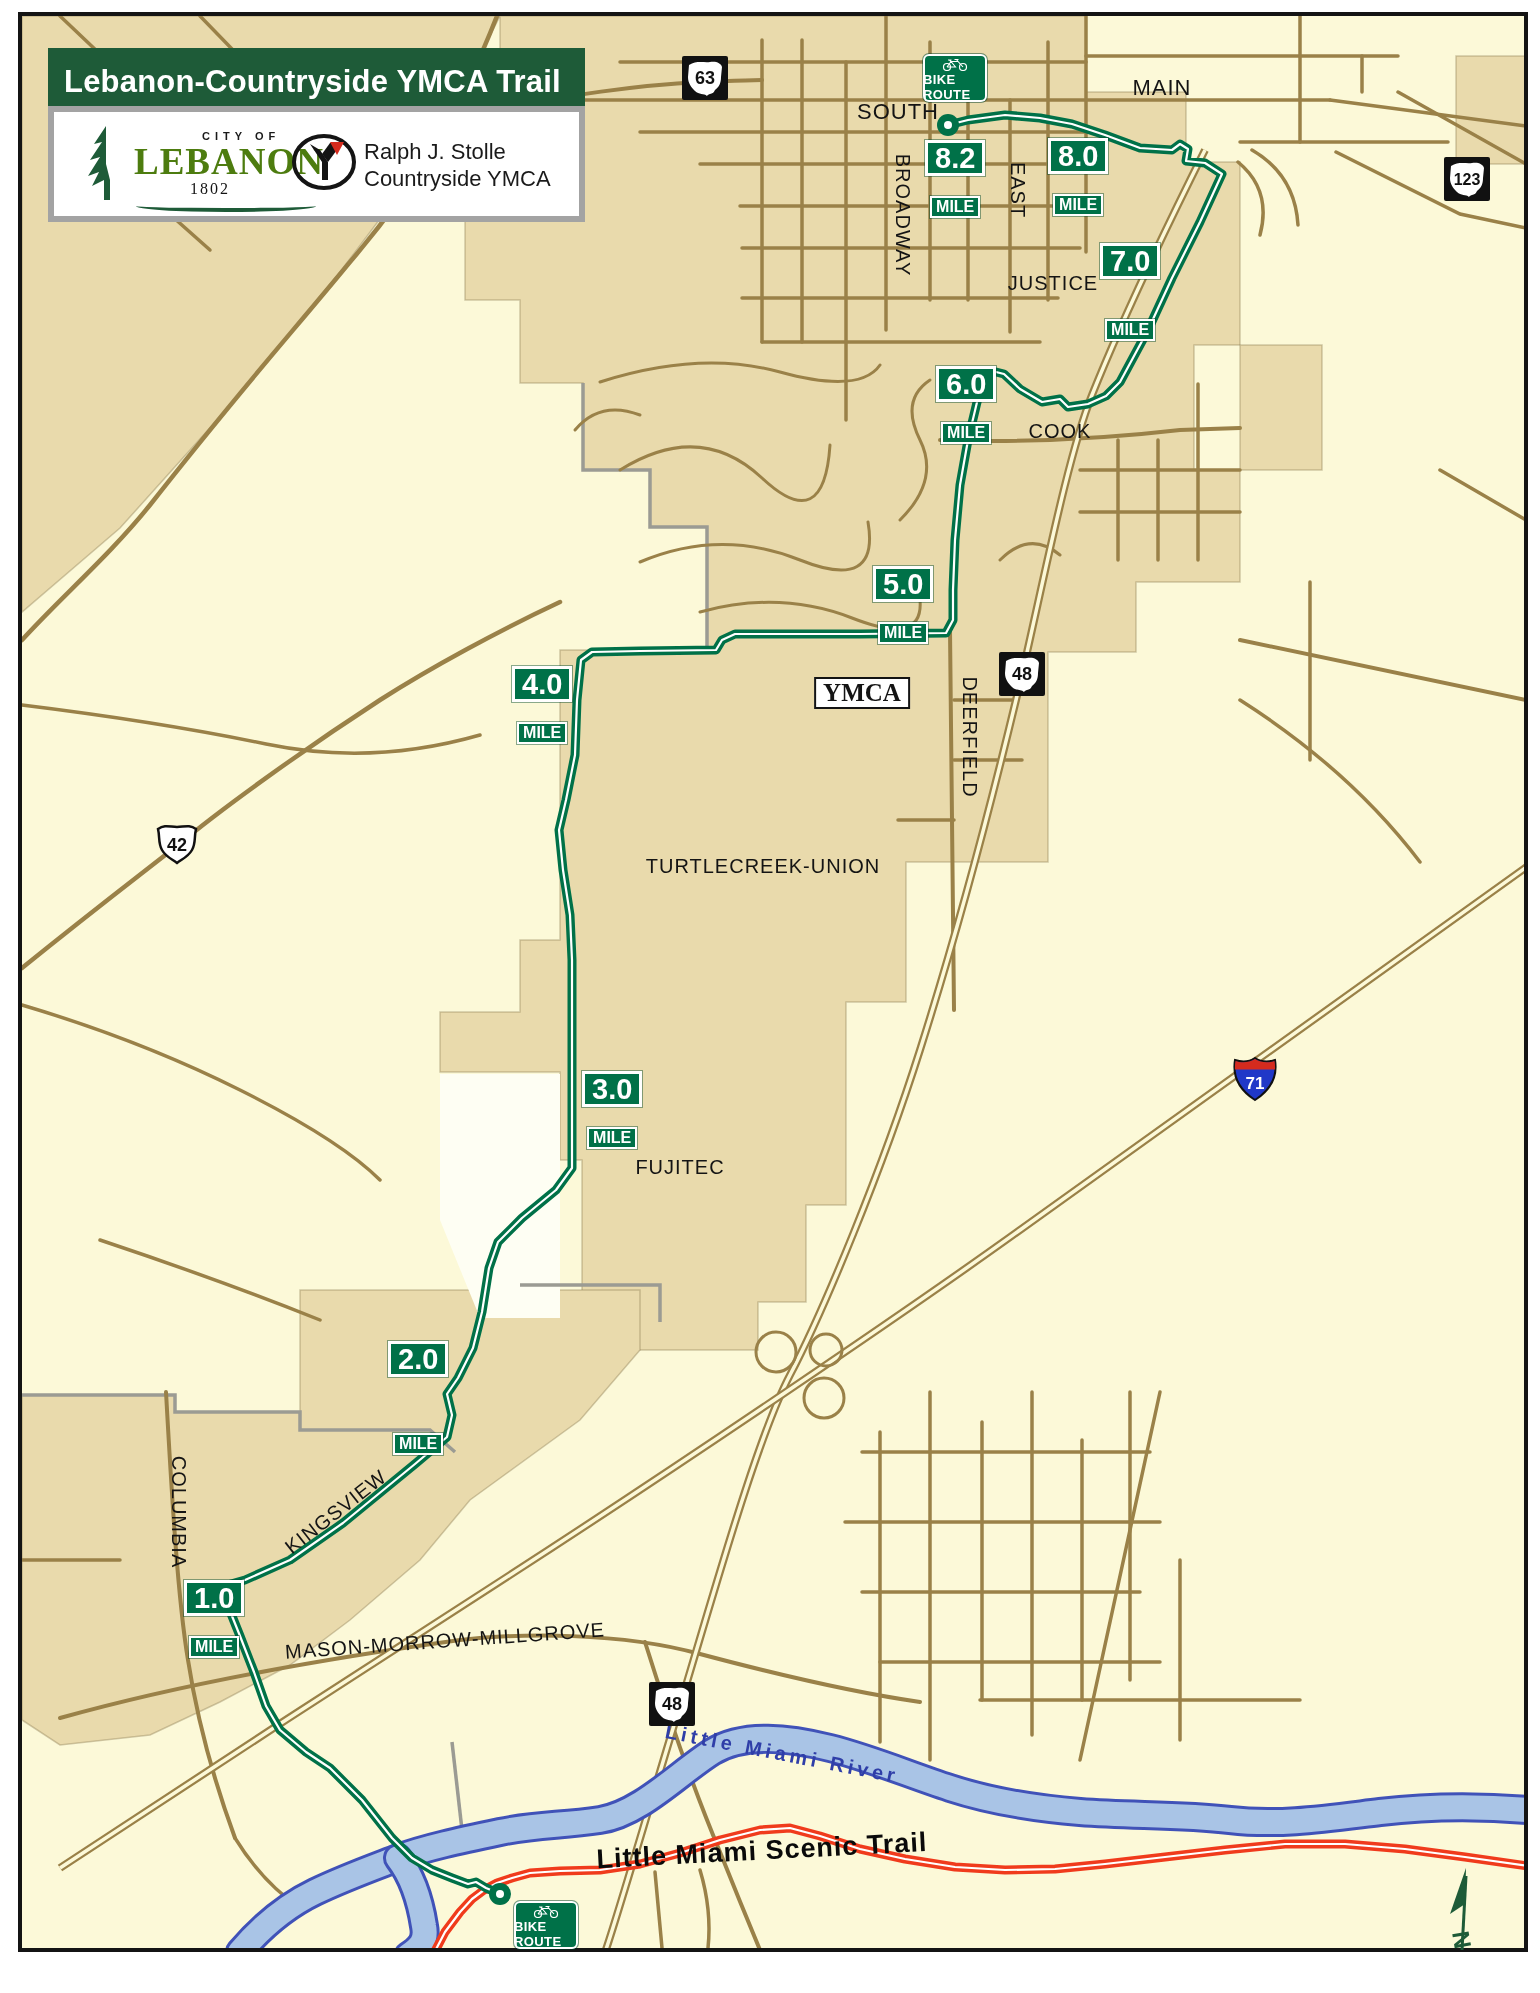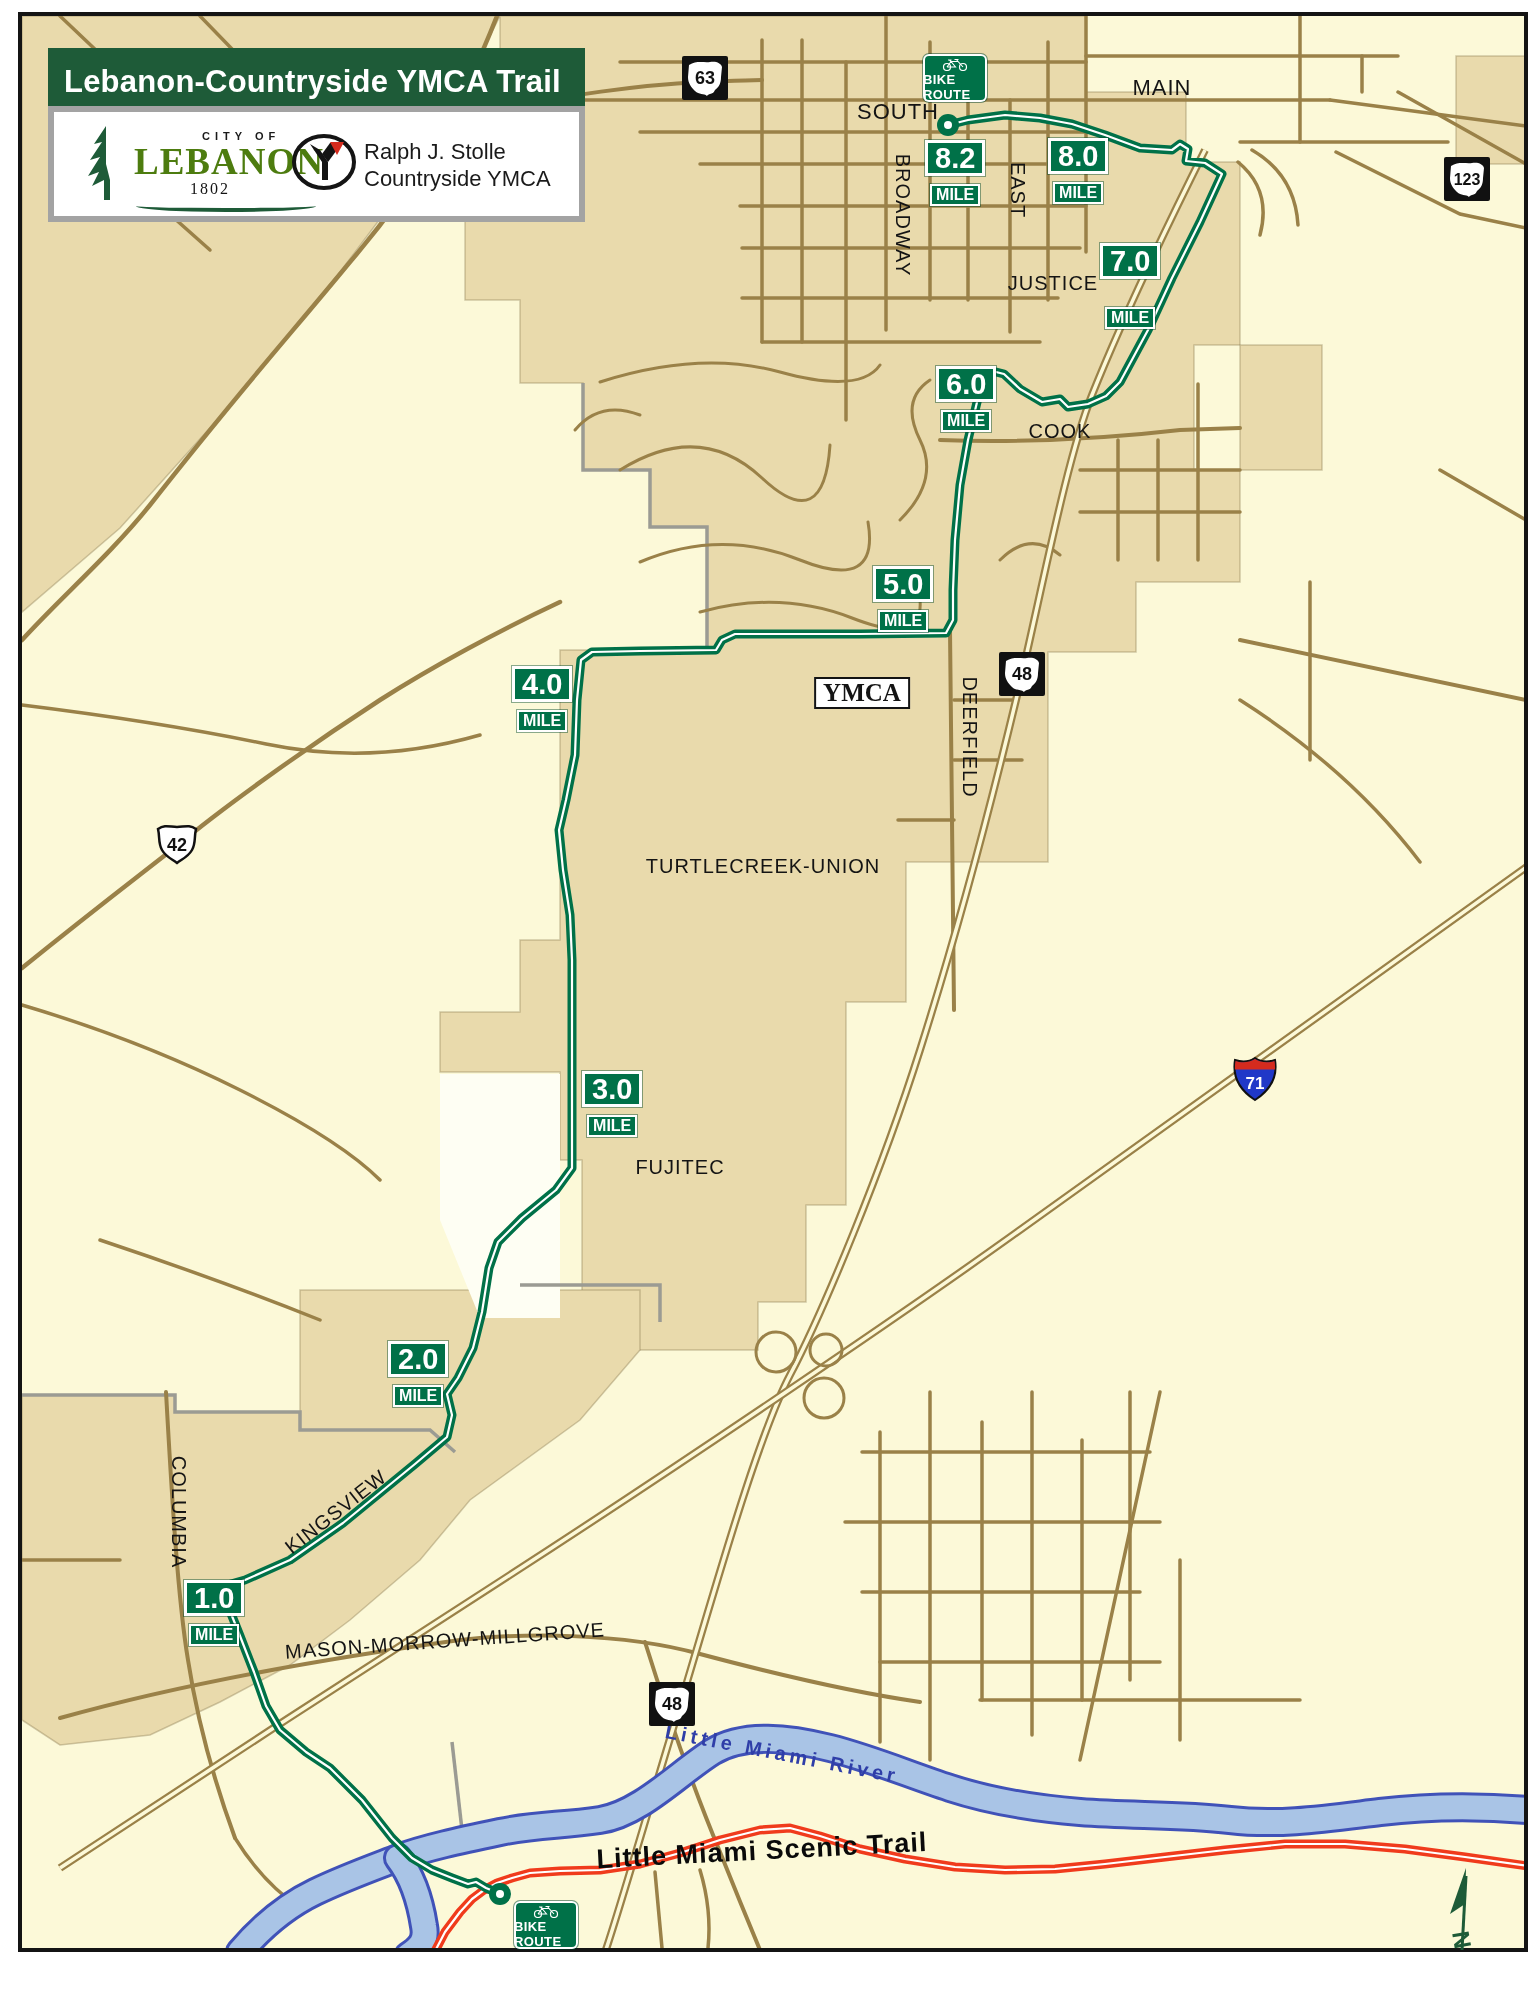--- a/index.html
+++ b/index.html
@@ -12,21 +12,21 @@
   .logo-panel{position:absolute;left:48px;top:106px;width:537px;height:116px;background:#fff;border:6px solid #a3a3a3;box-sizing:border-box;}
   .cityof{position:absolute;left:148px;top:18px;font-size:11px;letter-spacing:5px;color:#1a1a1a;font-weight:bold;}
   .lebanon-name{position:absolute;left:80px;top:28px;font-family:"Liberation Serif",serif;font-weight:bold;font-size:37px;color:#4d7c0f;letter-spacing:1px;}
   .lebanon-year{position:absolute;left:136px;top:68px;font-family:"Liberation Serif",serif;font-size:16px;color:#141414;letter-spacing:2px;}
   .swoosh{position:absolute;left:82px;top:88px;width:180px;height:8px;border-bottom:4px solid #1E5B38;border-radius:0 0 60% 60%;}
   .ymca-text{position:absolute;left:310px;top:26px;font-size:22px;color:#1a1a1a;line-height:27px;}
 
   
   .mile-marker{position:absolute;display:flex;flex-direction:column;align-items:center;}
   .mm-num{background:#007148;color:#fff;border:3px solid #fff;outline:1px solid rgba(0,70,45,.45);font-size:29px;font-weight:bold;line-height:30px;padding:0 7px;}
-  .mm-unit{background:#007148;color:#fff;border:2px solid #fff;outline:1px solid rgba(0,70,45,.45);font-size:16px;font-weight:bold;line-height:18px;padding:0 4px;margin-top:8px;}
+  .mm-unit{background:#007148;color:#fff;border:2px solid #fff;outline:1px solid rgba(0,70,45,.45);font-size:16px;font-weight:bold;line-height:18px;padding:0 4px;margin-top:20px;}
 
   
   .street{position:absolute;transform:translate(-50%,-50%) rotate(var(--r,0deg));font-size:20px;color:#141414;letter-spacing:1px;white-space:nowrap;}
   .place-box{position:absolute;transform:translate(-50%,-50%);background:#fff;border:2px solid #141414;padding:0px 7px;font-family:"Liberation Serif",serif;font-weight:bold;font-size:25px;color:#141414;}
   .river-label{position:absolute;transform:translate(-50%,-50%) rotate(11deg);color:#2F3EA8;font-size:20px;font-weight:bold;letter-spacing:4px;white-space:nowrap;}
   .scenic-label{position:absolute;transform:translate(-50%,-50%) rotate(-3deg);color:#0a0a0a;font-size:27px;font-weight:bold;letter-spacing:1px;white-space:nowrap;}
 
   
   .bike-sign{position:absolute;width:64px;height:48px;background:#007148;border-radius:6px;box-shadow:inset 0 0 0 2px #fff,0 0 0 1px rgba(0,60,40,.5);display:flex;flex-direction:column;align-items:center;justify-content:flex-start;padding-top:4px;box-sizing:border-box;}
   .bike-sign .bs-label{color:#fff;font-size:13px;font-weight:bold;letter-spacing:.4px;margin-top:1px;}
@@ -250,21 +250,21 @@
     <div class="mm-unit">MILE</div>
   </div>
   <div class="mile-marker" style="left:512px;top:666px;">
     <div class="mm-num">4.0</div>
     <div class="mm-unit">MILE</div>
   </div>
   <div class="mile-marker" style="left:582px;top:1071px;">
     <div class="mm-num">3.0</div>
     <div class="mm-unit">MILE</div>
   </div>
-  <div class="mile-marker" style="left:388px;top:1341px;">
+  <div class="mile-marker" style="left:388px;top:1341px;gap:36px;">
     <div class="mm-num">2.0</div>
     <div class="mm-unit">MILE</div>
   </div>
   <div class="mile-marker" style="left:184px;top:1580px;">
     <div class="mm-num">1.0</div>
     <div class="mm-unit">MILE</div>
   </div>
 
   <div class="bike-sign" style="left:923px;top:54px;">
     <svg width="50" height="26" viewBox="0 0 52 26">

